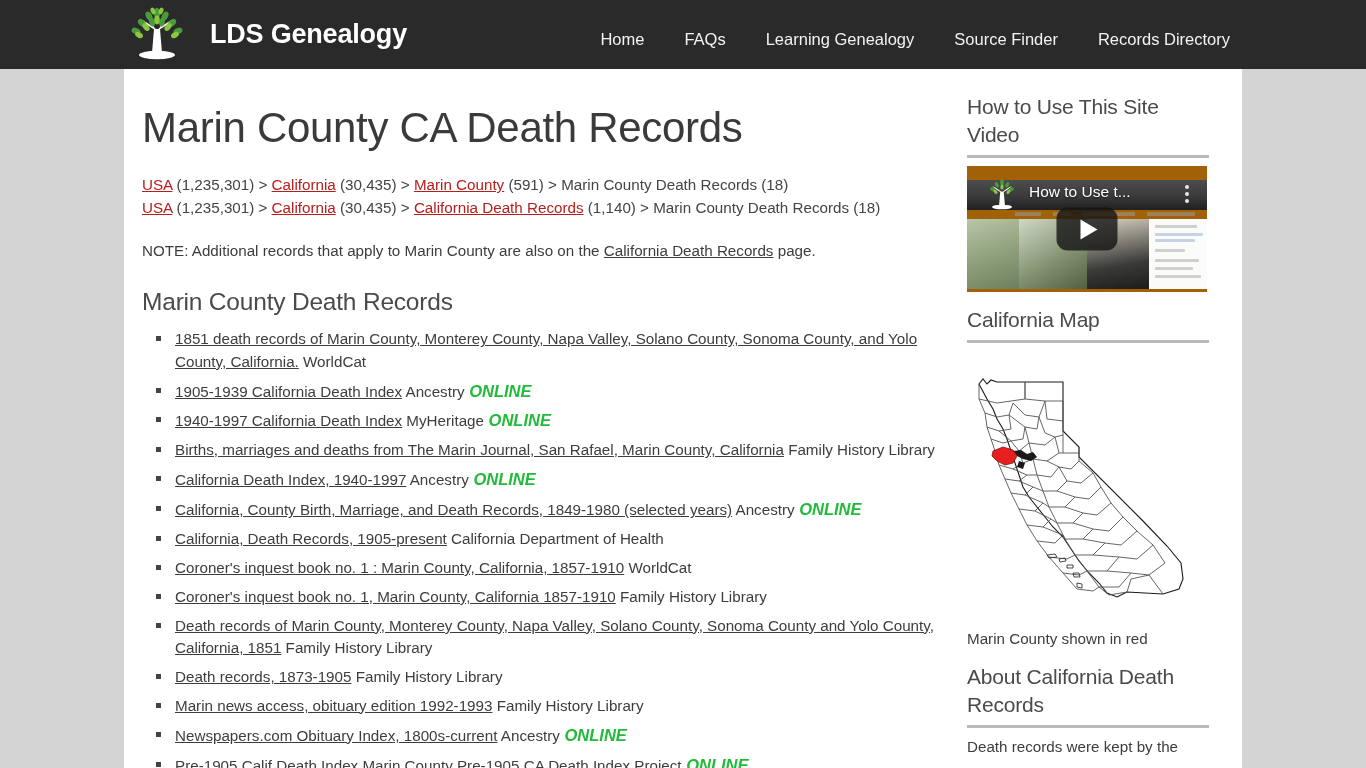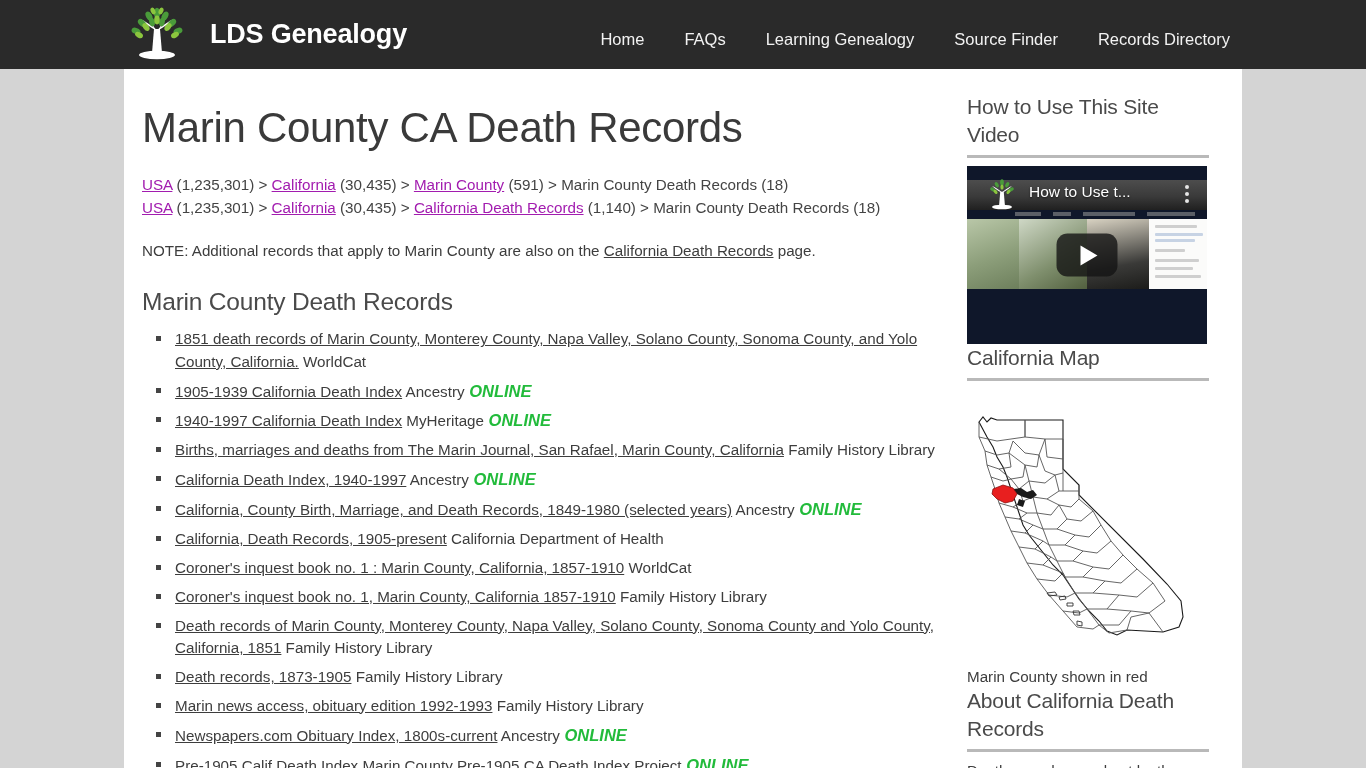--- a/index.html
+++ b/index.html
@@ -54,21 +54,21 @@
   h1.page-title {
     margin: 34px 0 0 0;
     font-size: 42px; font-weight: normal; color: #3a3a3a;
     line-height: 1.2; letter-spacing: -0.3px;
   }
   .breadcrumbs {
     margin-top: 21px;
     font-size: 15.2px; color: #444444; line-height: 22.5px;
   }
   .breadcrumbs a {
-    color: #a21caf; text-decoration: underline;
+    color: #b91c1c; text-decoration: underline;
   }
   .note {
     margin-top: 21px;
     font-size: 15.2px; color: #3d3d3d; line-height: 22px;
   }
   .note a { color: #3d3d3d; text-decoration: underline; }
 
   h2.section-title {
     margin: 26px 0 0 0;
     font-size: 24.5px; font-weight: normal; color: #4a4a4a;
@@ -92,33 +92,33 @@
   ul.record-list a {
     color: #3d3d3d; text-decoration: underline;
   }
   .src { color: #3d3d3d; }
   .online {
     color: #22bb3b; font-style: italic; font-weight: bold;
     font-size: 16.5px; white-space: nowrap;
   }
 
   
-  .widget { }
+  .widget { margin-bottom: 14px; }
   .widget-title {
     font-size: 21px; font-weight: normal; color: #4a4a4a;
     margin: 0 0 0 0; line-height: 28px; letter-spacing: -0.2px;
   }
   .widget-rule {
     height: 3px; background: #b9b9b9; margin: 6px 0 8px 0;
   }
 
   
   .video-frame {
-    position: relative; width: 240px; height: 178px;
-    background: #0f172a; overflow: hidden;
+    position: relative; width: 240px; height: 126px;
+    background: #a16207; overflow: hidden;
   }
   .vid-topbar {
     position: absolute; top: 14px; left: 0; width: 100%; height: 30px;
     background: linear-gradient(180deg,#4d4d4d 0%, #3a3a3a 55%, #202020 100%);
   }
   .vid-title {
     position: absolute; left: 62px; top: 17px;
     color: #ffffff; font-size: 15.5px; white-space: nowrap;
     text-shadow: 0 1px 2px rgba(0,0,0,.6);
   }

